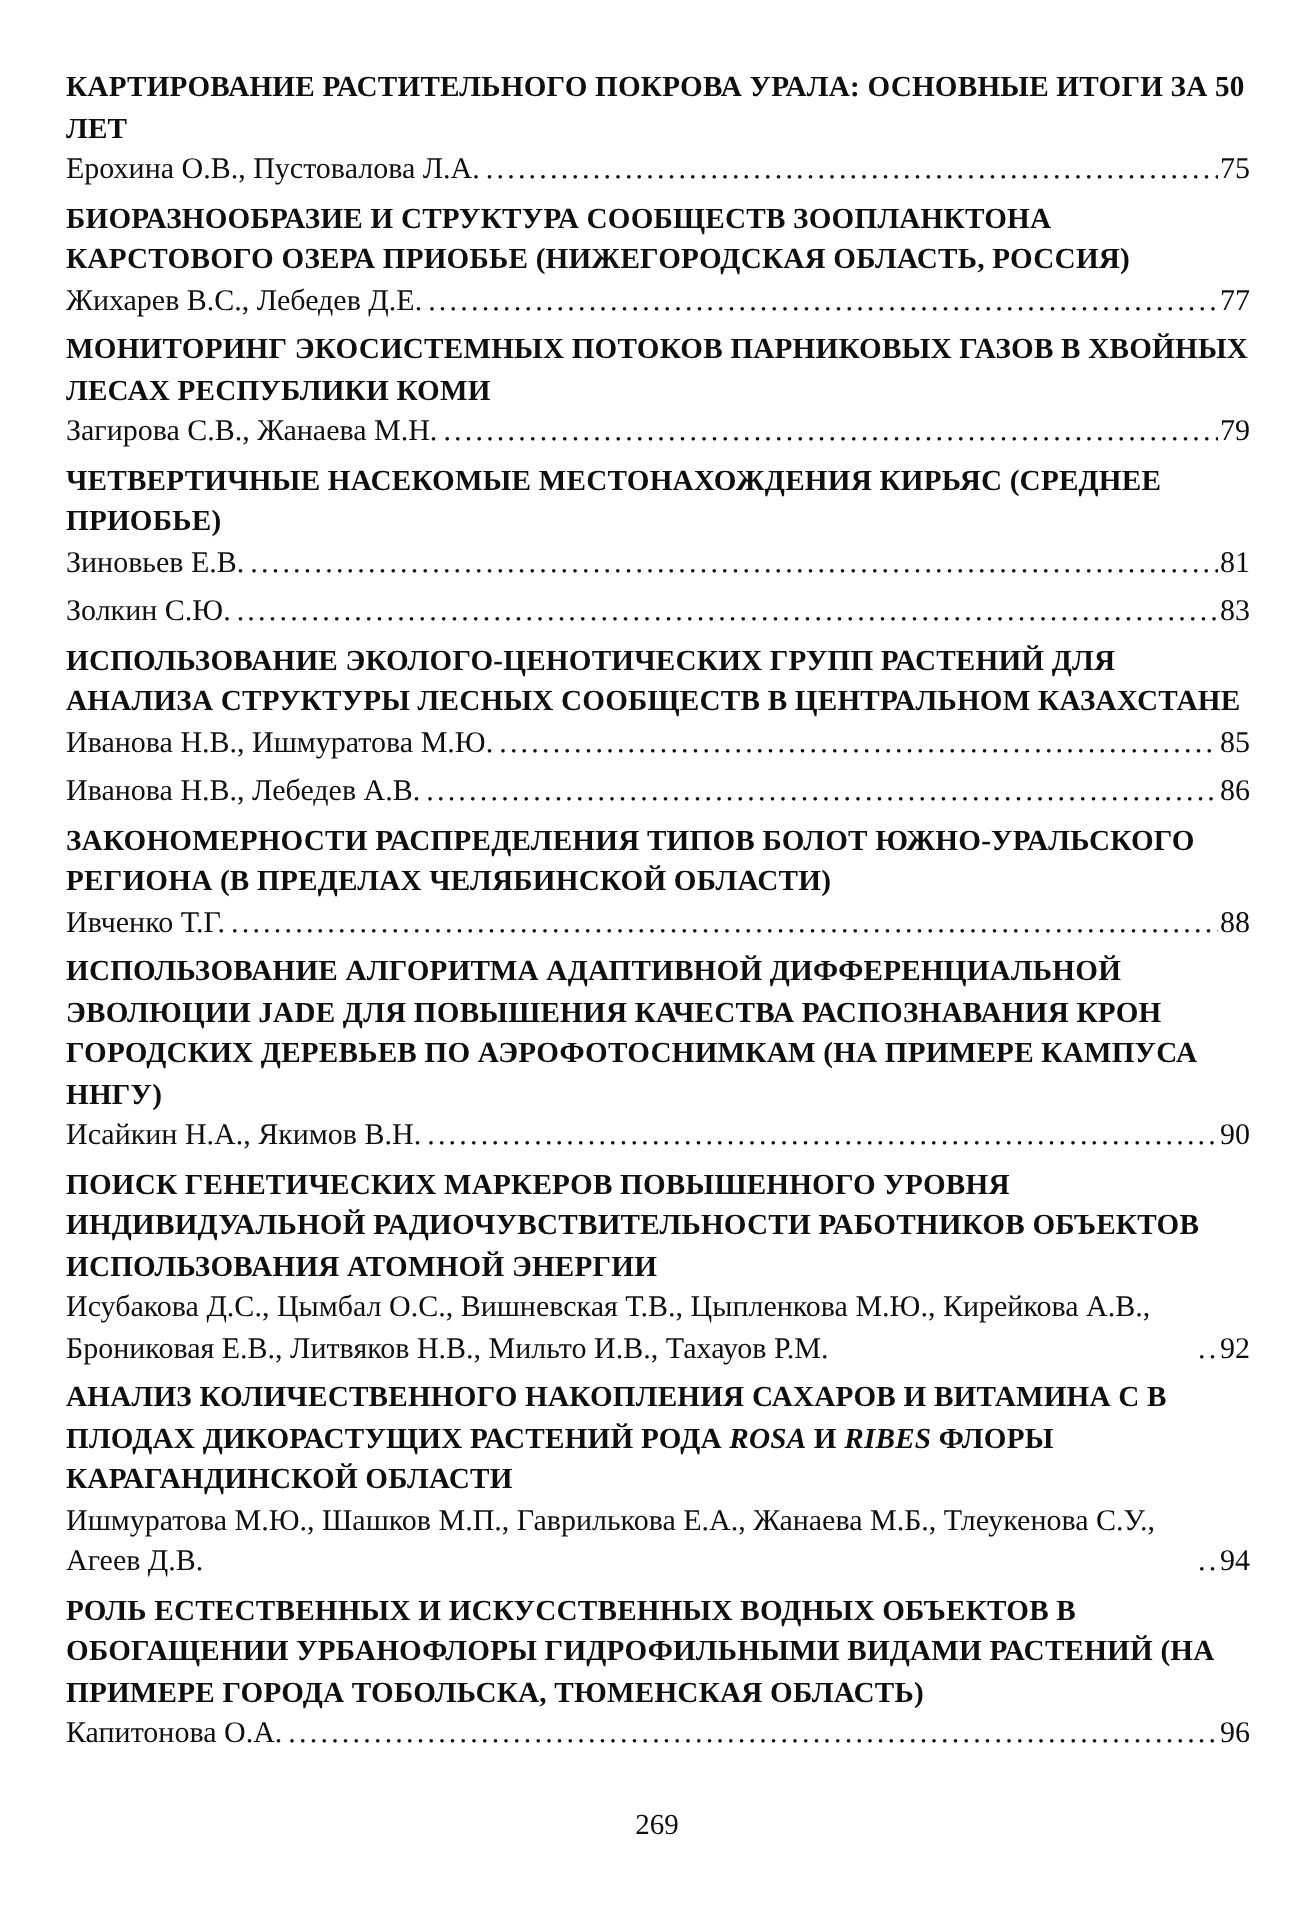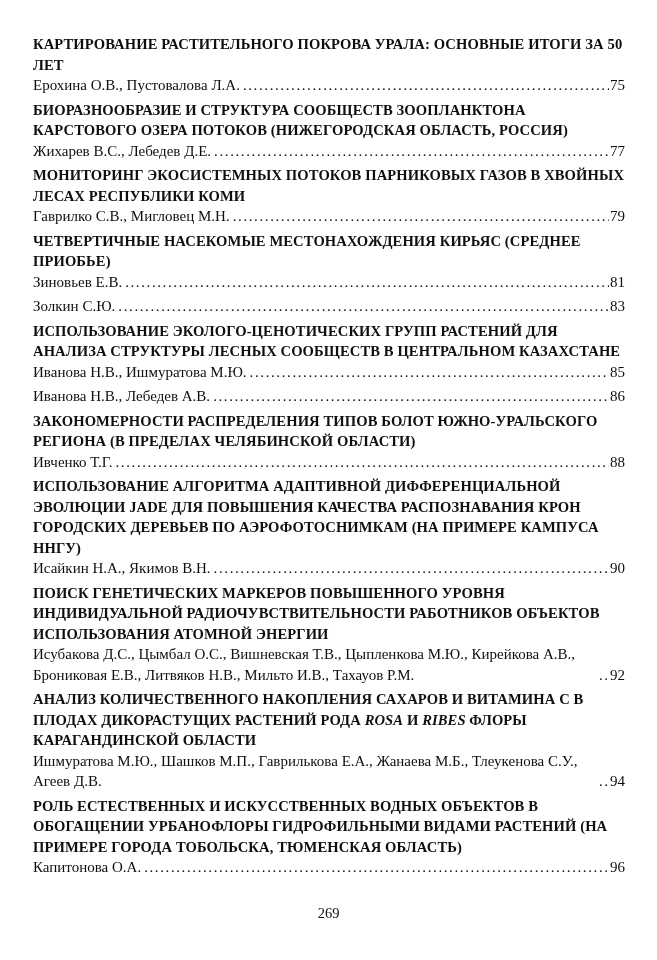--- a/index.html
+++ b/index.html
@@ -82,32 +82,32 @@
   <div class="toc-entry">
     <div class="entry-title"><span>КАРТИРОВАНИЕ РАСТИТЕЛЬНОГО ПОКРОВА УРАЛА: ОСНОВНЫЕ ИТОГИ ЗА 50 ЛЕТ</span></div>
     <div class="author-line">
       <span class="entry-authors">Ерохина О.В., Пустовалова Л.А.</span>
       <span class="dot-leader"></span>
       <span class="entry-page-number">75</span>
     </div>
   </div>
 
   <div class="toc-entry">
-    <div class="entry-title"><span>БИОРАЗНООБРАЗИЕ И СТРУКТУРА СООБЩЕСТВ ЗООПЛАНКТОНА КАРСТОВОГО ОЗЕРА ПОТОКОВ (НИЖЕГОРОДСКАЯ ОБЛАСТЬ, РОССИЯ)</span></div>
+    <div class="entry-title"><span>БИОРАЗНООБРАЗИЕ И СТРУКТУРА СООБЩЕСТВ ЗООПЛАНКТОНА КАРСТОВОГО ОЗЕРА ПРИОБЬЕ (НИЖЕГОРОДСКАЯ ОБЛАСТЬ, РОССИЯ)</span></div>
     <div class="author-line">
       <span class="entry-authors">Жихарев В.С., Лебедев Д.Е.</span>
       <span class="dot-leader"></span>
       <span class="entry-page-number">77</span>
     </div>
   </div>
 
   <div class="toc-entry">
     <div class="entry-title"><span>МОНИТОРИНГ ЭКОСИСТЕМНЫХ ПОТОКОВ ПАРНИКОВЫХ ГАЗОВ В ХВОЙНЫХ ЛЕСАХ РЕСПУБЛИКИ КОМИ</span></div>
     <div class="author-line">
-      <span class="entry-authors">Гаврилко С.В., Мигловец М.Н.</span>
+      <span class="entry-authors">Загирова С.В., Жанаева М.Н.</span>
       <span class="dot-leader"></span>
       <span class="entry-page-number">79</span>
     </div>
   </div>
 
   <div class="toc-entry">
     <div class="entry-title"><span>ЧЕТВЕРТИЧНЫЕ НАСЕКОМЫЕ МЕСТОНАХОЖДЕНИЯ КИРЬЯС (СРЕДНЕЕ ПРИОБЬЕ)</span></div>
     <div class="author-line">
       <span class="entry-authors">Зиновьев Е.В.</span>
       <span class="dot-leader"></span>

